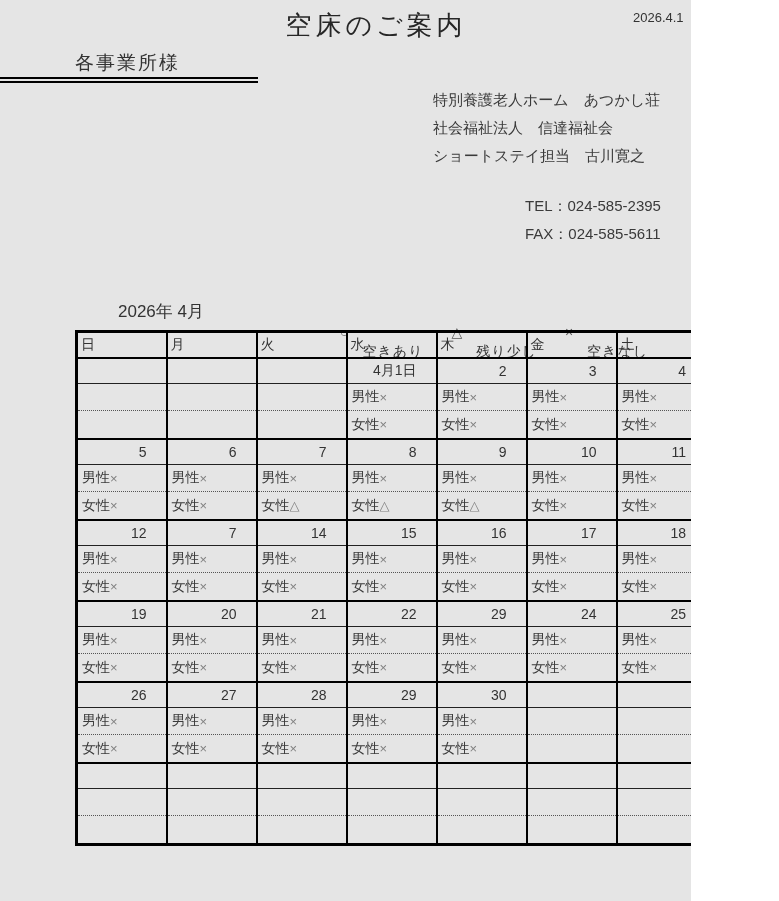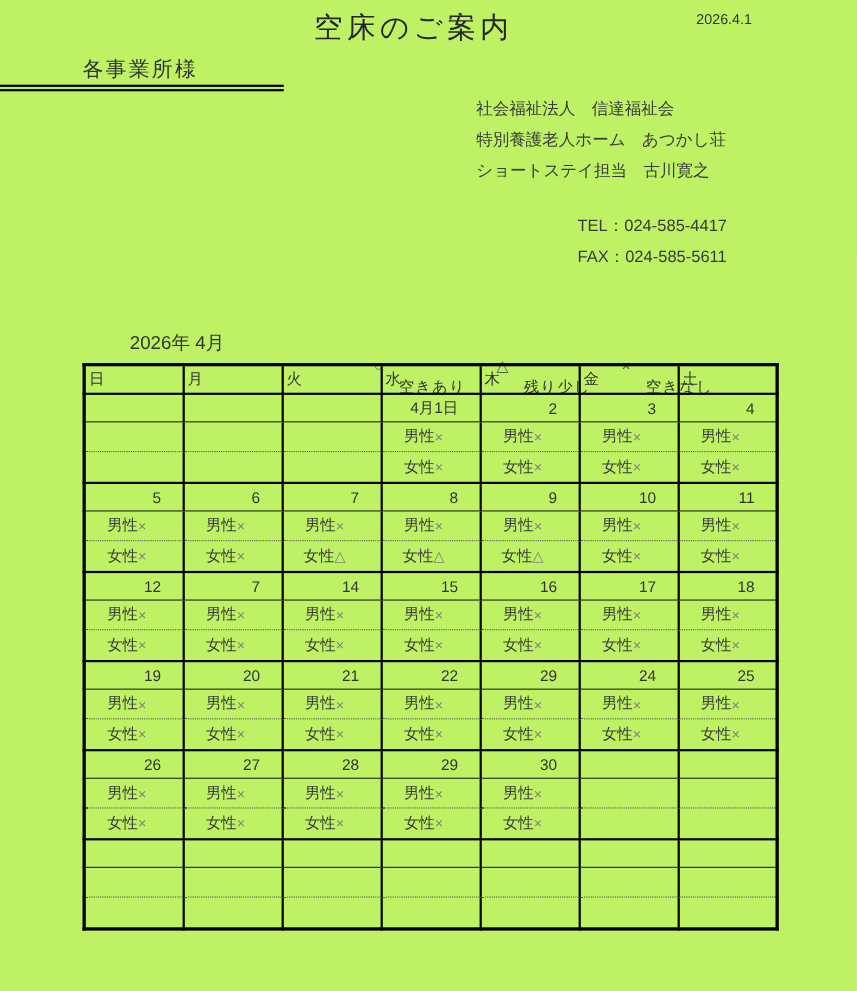--- a/index.html
+++ b/index.html
@@ -1,17 +1,17 @@
 <!DOCTYPE html>
 <html><head>
 <meta charset="utf-8">
 <style>
   html,body { margin:0; padding:0; background:#fff; }
   .page {
-    position:relative; width:779px; height:901px; background:#bef264;
+    position:relative; width:691px; height:901px; background:#e5e5e5;
     font-family:"Liberation Sans", sans-serif; color:#333;
     overflow:hidden;
   }
   .title {
     position:absolute; top:8px; left:0; width:752px; text-align:center;
     font-size:26px; letter-spacing:4px; color:#262626;
   }
   .issue-date { position:absolute; top:10px; left:633px; font-size:13px; color:#333; }
   .addressee { position:absolute; top:50px; left:75px; font-size:19px; letter-spacing:2px; color:#333; }
   .addressee-underline {
@@ -32,43 +32,43 @@
     border:3px solid #000;
   }
   #calendar-table td {
     border-left:2px solid #000; border-right:2px solid #000;
     font-size:14px; color:#333; vertical-align:middle; overflow:hidden;
   }
   .dow-row td { height:22px; border-bottom:2px solid #000; font-size:15px; text-align:left; padding-left:3px; }
   .date-row td { height:22px; border-top:2px solid #000; border-bottom:1px solid #222; text-align:right; padding-right:19px; }
   .male-row td { height:24px; border-bottom:1px dotted #555; }
   .female-row td { height:25px; border-bottom:2px solid #000; }
-  .g { display:flex; justify-content:center; align-items:center; padding:0 16px 0 3px; }
+  .g { display:flex; justify-content:flex-start; align-items:center; padding:0 16px 0 3px; }
   .gl { color:#3a3a3a; }
   .gs { color:#808080; font-size:13px; }
 
   .footer { position:absolute; top:840px; left:100px; font-size:14.5px; line-height:30px; letter-spacing:1px; color:#333; }
 </style>
 </head>
 <body>
 
 <div class="page">
   <div class="title">空床のご案内</div>
   <div class="issue-date">2026.4.1</div>
   <div class="addressee">各事業所様</div>
   <div class="addressee-underline"></div>
 
   <div class="sender">
+    <div>特別養護老人ホーム　あつかし荘</div>
     <div>社会福祉法人　信達福祉会</div>
-    <div>特別養護老人ホーム　あつかし荘</div>
     <div>ショートステイ担当　古川寛之</div>
   </div>
 
   <div class="telfax">
-    <div>TEL：024-585-4417</div>
+    <div>TEL：024-585-2395</div>
     <div>FAX：024-585-5611</div>
   </div>
 
   <div class="month-label">2026年 4月</div>
   <div class="legend" id="legend">
       <span class="legend-item">
         <span class="legend-symbol">○</span>
         <span class="legend-label">空きあり</span>
       </span>
       <span class="legend-item">

